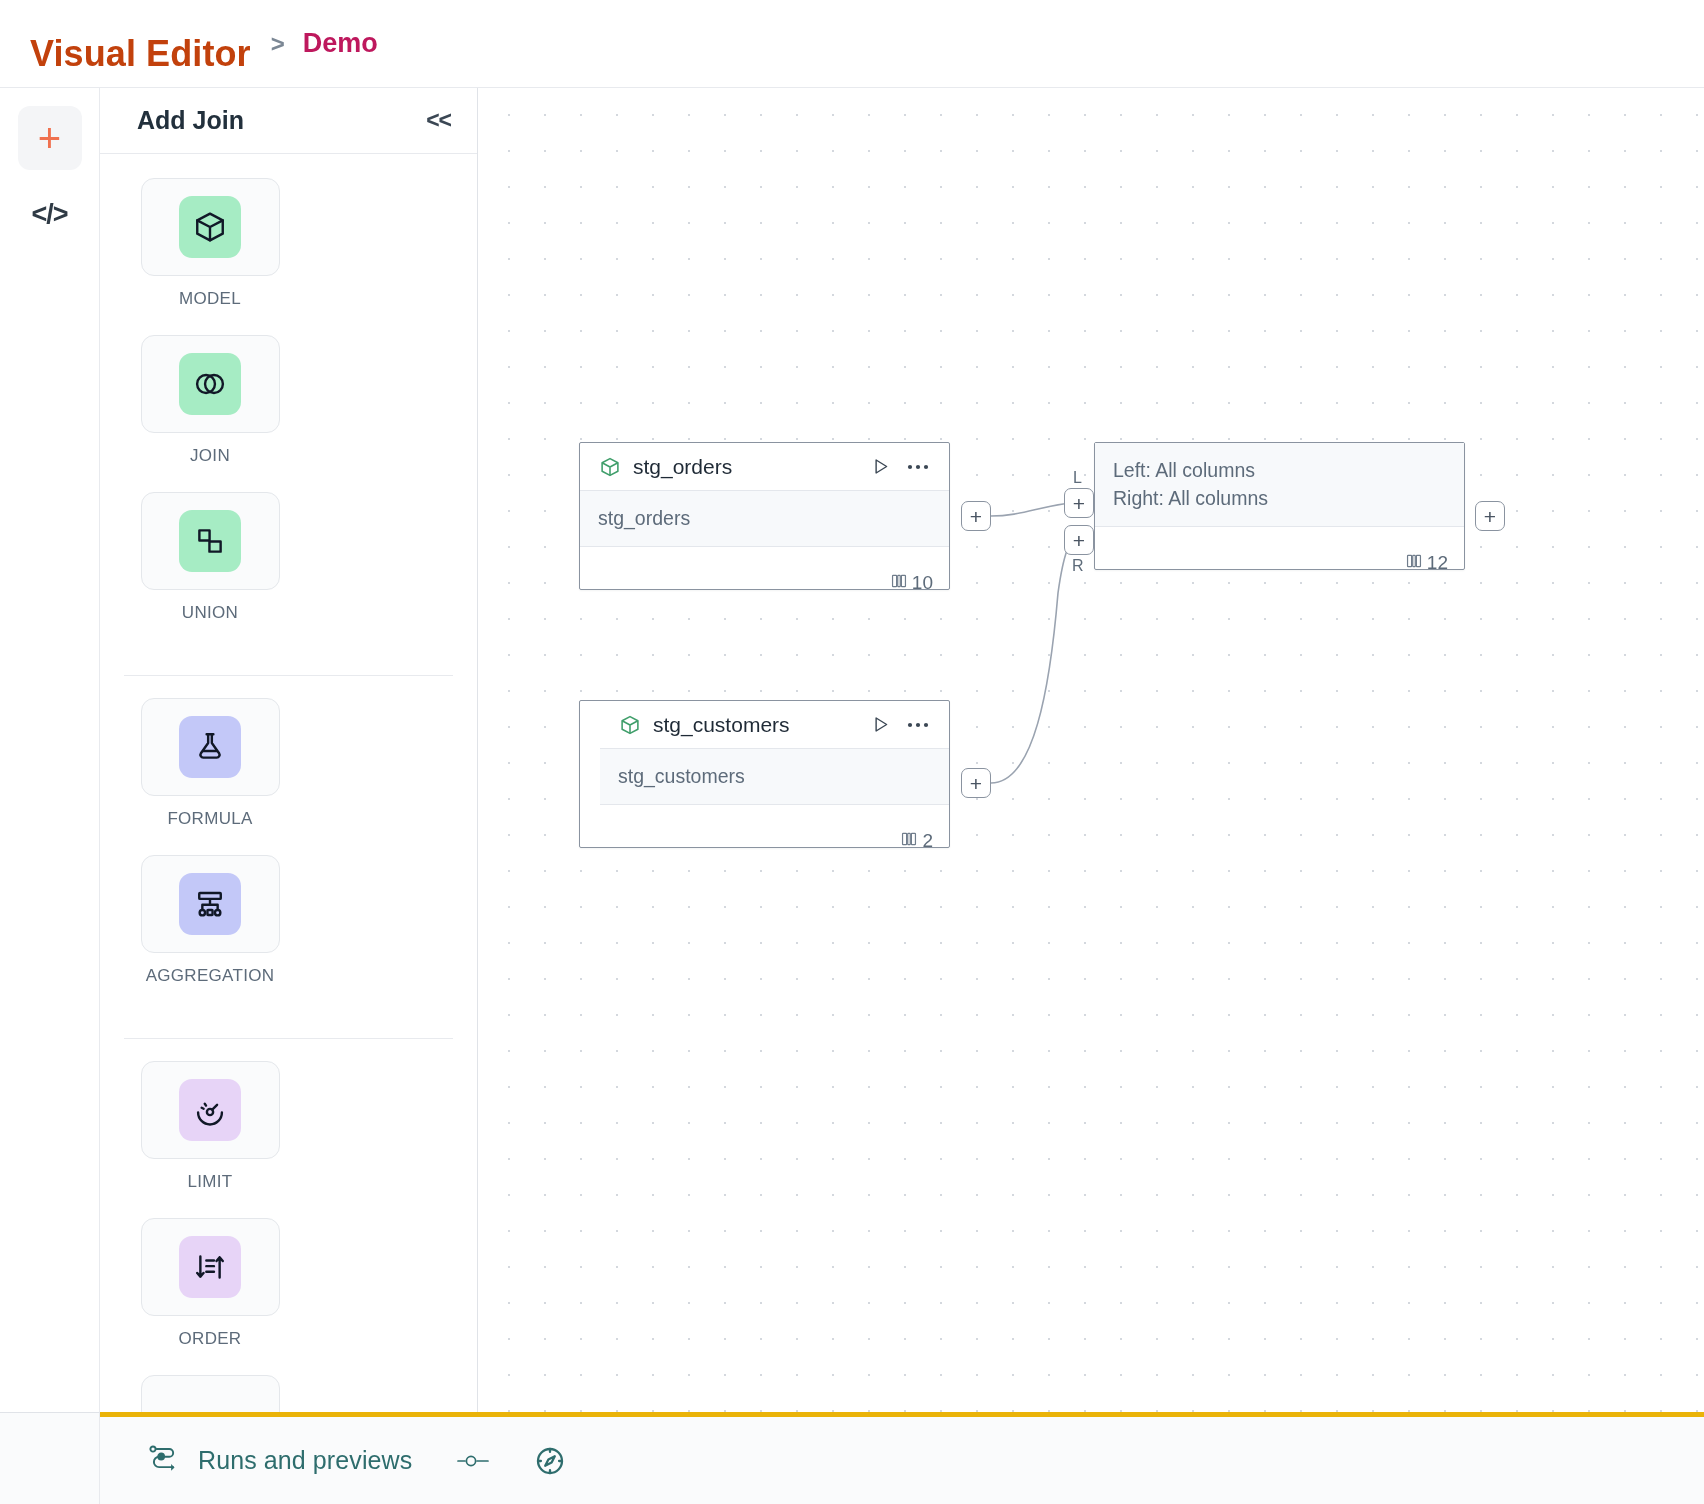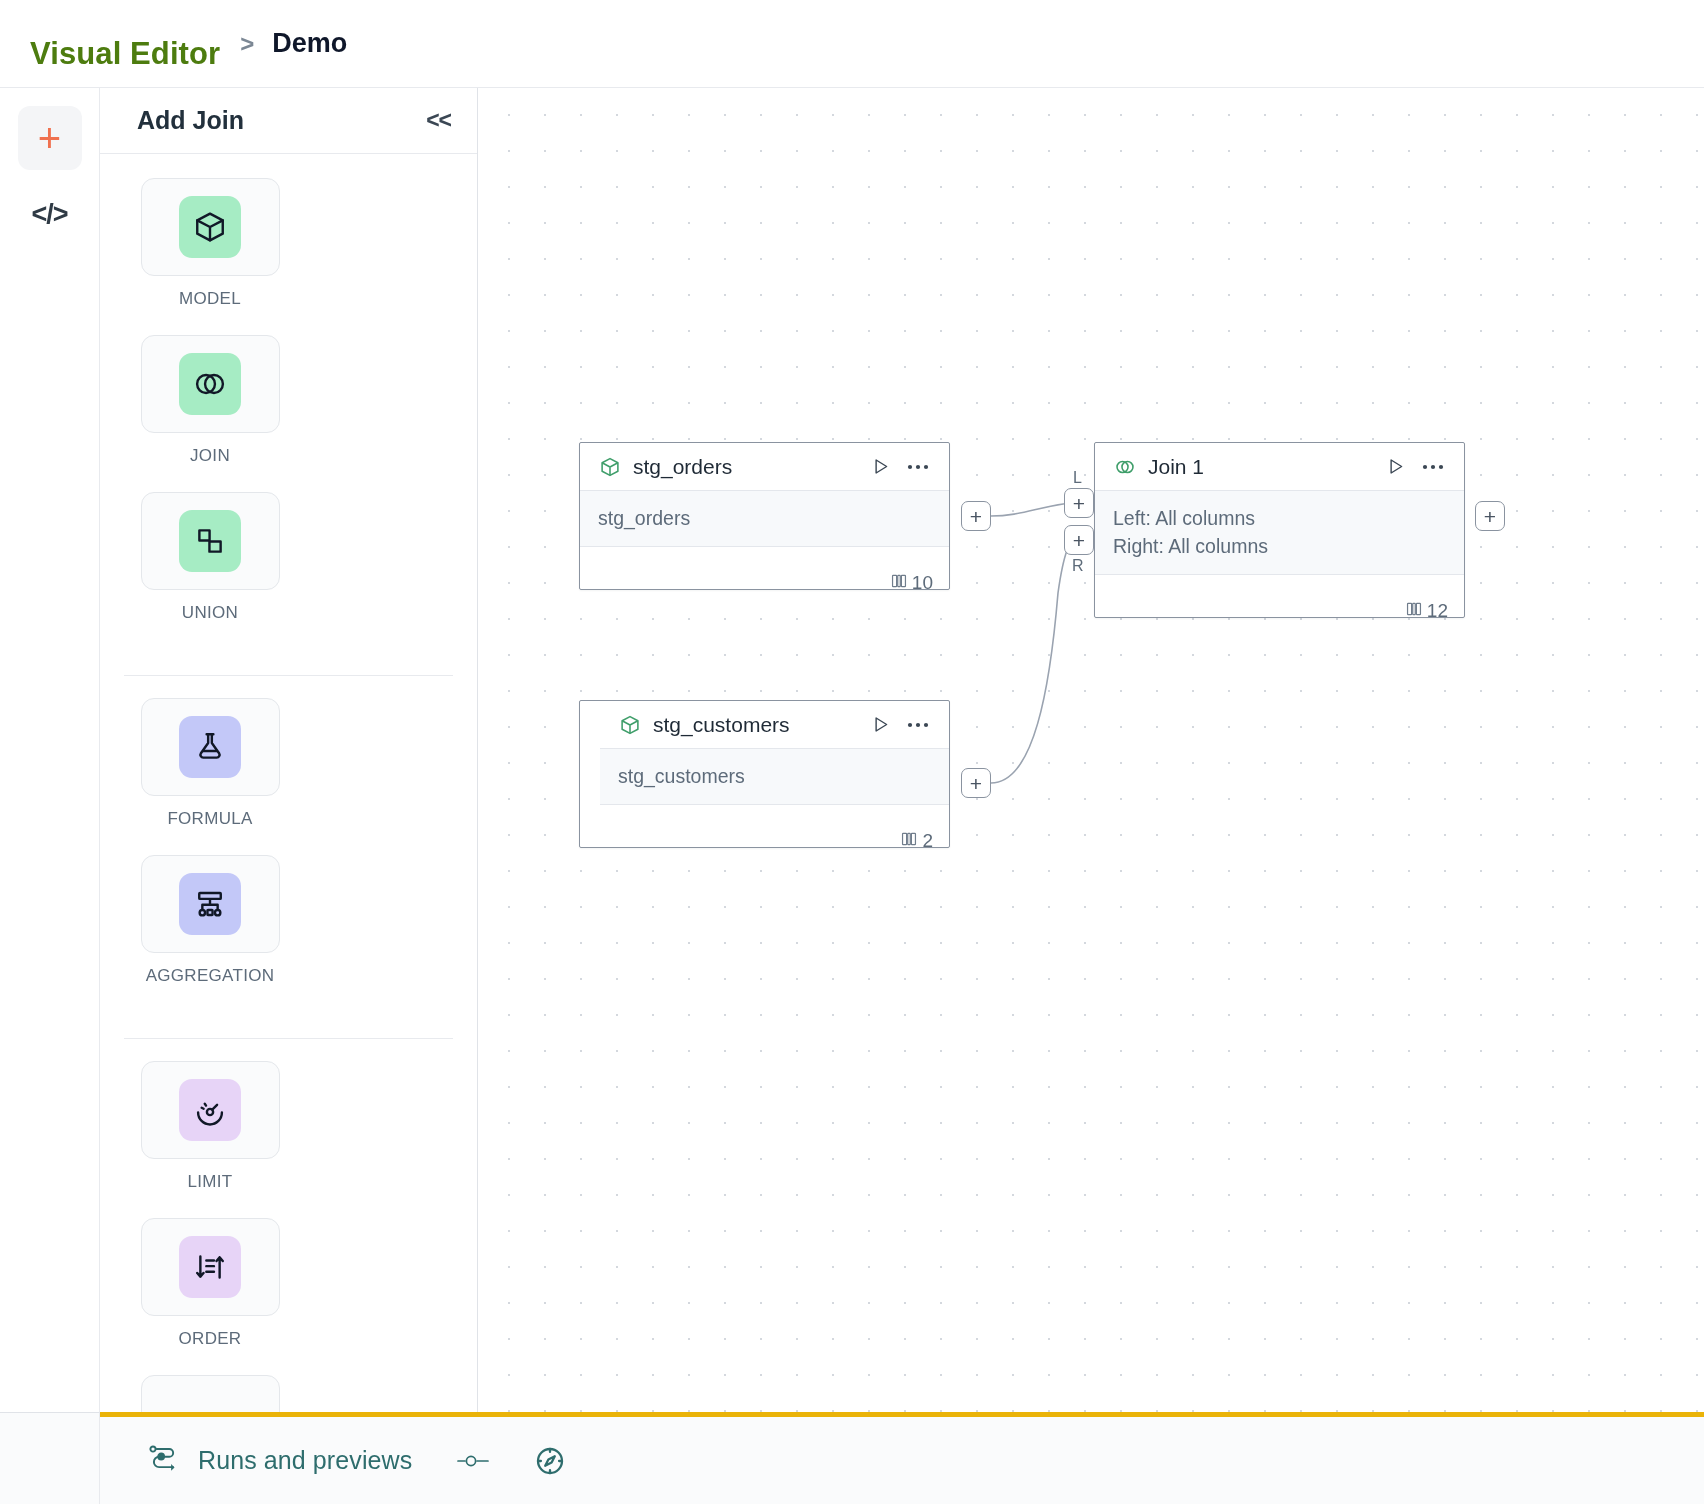--- a/index.html
+++ b/index.html
@@ -25,37 +25,37 @@
   .header {
     height: 88px;
     flex: 0 0 88px;
     display: flex;
     align-items: center;
     padding-left: 30px;
     background: #ffffff;
     border-bottom: 1px solid #e8eaee;
   }
   .crumb-root {
-    font-size: 31px;
+    font-size: 36px;
     font-weight: bold;
-    color: #4d7c0f;
+    color: #c2410c;
     letter-spacing: .1px;
     cursor: pointer;
     margin-top: 20px;
   }
   .crumb-sep {
     font-size: 24px;
     color: #7b8794;
     margin: 0 18px 0 20px;
     font-weight: bold;
   }
   .crumb-leaf {
     font-size: 27px;
     font-weight: bold;
-    color: #0f172a;
+    color: #be185d;
   }
 
   
   .body-row {
     flex: 1 1 auto;
     display: flex;
     min-height: 0;
     position: relative;
   }
 
@@ -542,41 +542,20 @@
               </svg>
             </span>
             <span>2</span>
           </span>
         </div>
       </div>
 
       <div class="port" style="left:483px; top:680px;">+</div>
 
       <div class="node" style="left:616px; top:354px; width:371px;">
-        <div class="node-head">
-          <span class="nh-icon">
-            <svg width="22" height="22" viewBox="0 0 24 24" fill="none" stroke="#3f9e6a" stroke-width="1.7">
-              <circle cx="9.3" cy="12" r="6"></circle>
-              <circle cx="14.7" cy="12" r="6"></circle>
-            </svg>
-          </span>
-          <span class="node-title">Join 1</span>
-          <span class="nh-run">
-            <svg width="21" height="21" viewBox="0 0 24 24" fill="none" stroke="#3b4754" stroke-width="1.6" stroke-linejoin="round">
-              <path d="M7 4.6 19 12 7 19.4z"></path>
-            </svg>
-          </span>
-          <span class="nh-more">
-            <svg width="22" height="6" viewBox="0 0 22 6" fill="#3b4754">
-              <circle cx="3" cy="3" r="2.1"></circle>
-                <circle cx="11" cy="3" r="2.1"></circle>
-                <circle cx="19" cy="3" r="2.1"></circle>
-            </svg>
-          </span>
-        </div>
         <div class="node-body">
           <div class="node-body-line">Left: All columns</div>
           <div class="node-body-line">Right: All columns</div>
         </div>
         <div class="node-foot">
           <span class="foot-count">
             <span>
               <svg width="18" height="18" viewBox="0 0 24 24" fill="none" stroke="#707d8c" stroke-width="1.6" stroke-linejoin="round">
                 <rect x="3.4" y="4.4" width="5.4" height="15.2" rx=".8"></rect>
                 <rect x="10.3" y="4.4" width="3.4" height="15.2" rx=".8"></rect>

